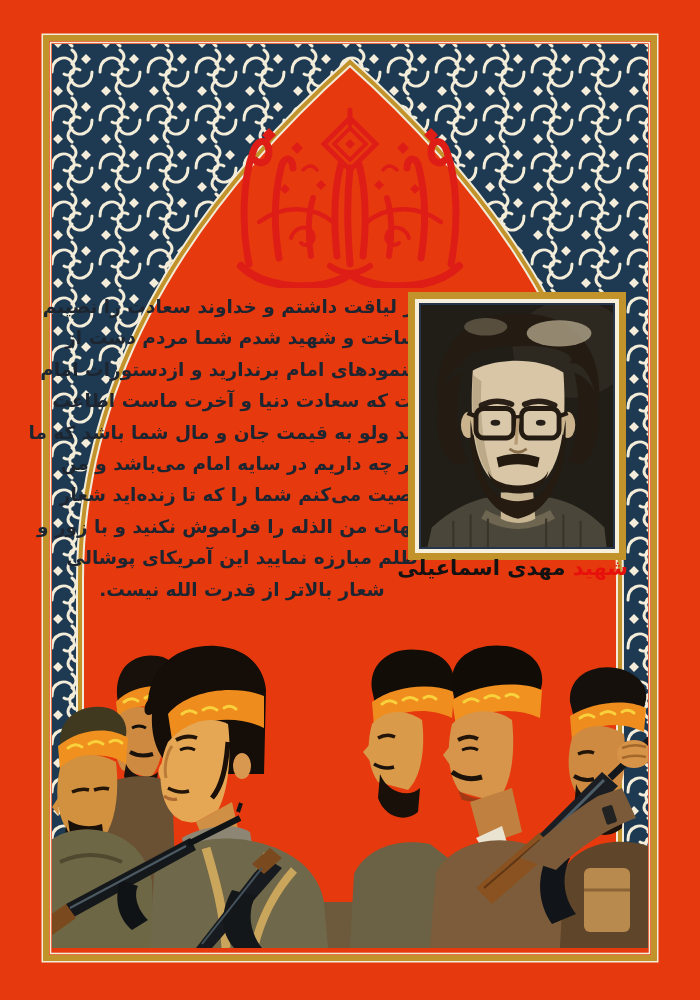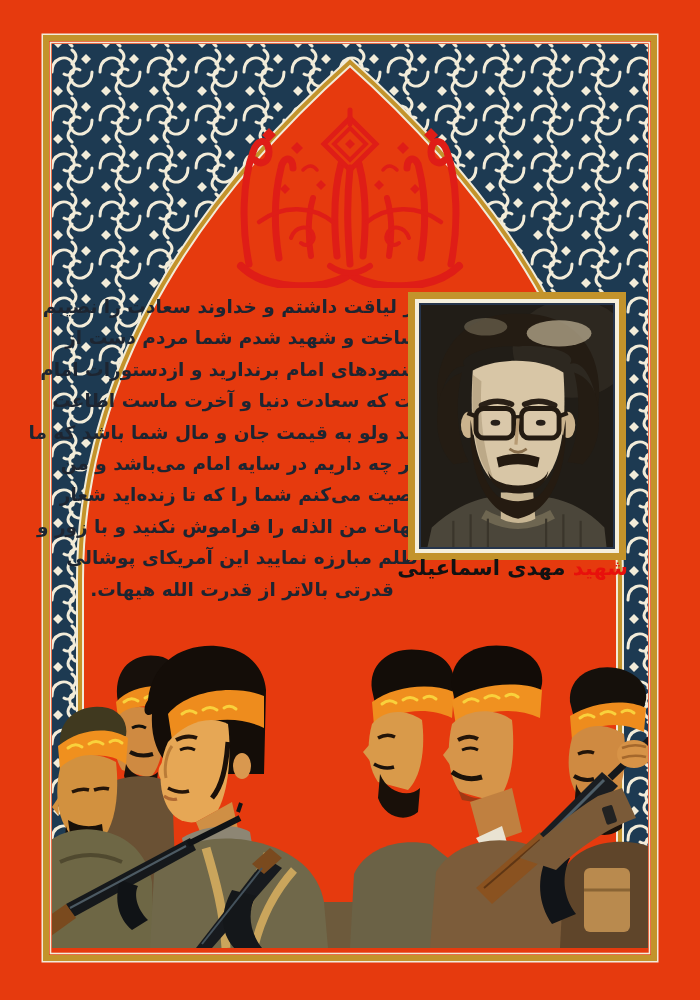--- a/index.html
+++ b/index.html
@@ -95,21 +95,21 @@
   <div class="eulogy">
     <div>اگر لیاقت داشتم و خداوند سعادت را نصیبم</div>
     <div>ساخت و شهید شدم شما مردم دست از</div>
     <div>رهنمودهای امام برندارید و ازدستورات امام</div>
     <div>امت که سعادت دنیا و آخرت ماست اطاعت</div>
     <div>کنید ولو به قیمت جان و مال شما باشد که ما</div>
     <div>هر چه داریم در سایه امام می‌باشد و من</div>
     <div>وصیت می‌کنم شما را که تا زنده‌اید شعار</div>
     <div>هیهات من الذله را فراموش نکنید و با زور و</div>
     <div>ظلم مبارزه نمایید این آمریکای پوشالی</div>
-    <div>قدرتی بالاتر از قدرت الله هیهات.</div>
+    <div>شعار بالاتر از قدرت الله نیست.</div>
   </div>
 
   <div class="photo-frame">
     <div class="photo-inner">
       <svg viewBox="0 0 178 222" preserveAspectRatio="none">
         <rect width="178" height="222" fill="#211d17"></rect>
         <ellipse cx="140" cy="40" rx="55" ry="45" fill="#3a342a" opacity="0.5"></ellipse>
 
         <path d="M6 222 L10 204 C30 186 50 178 66 176 L90 186 L114 176 C132 178 152 186 170 204 L172 222 Z" fill="#4b463a"></path>
         <path d="M58 192 Q90 210 122 192" stroke="#6e6651" stroke-width="9" fill="none"></path>

